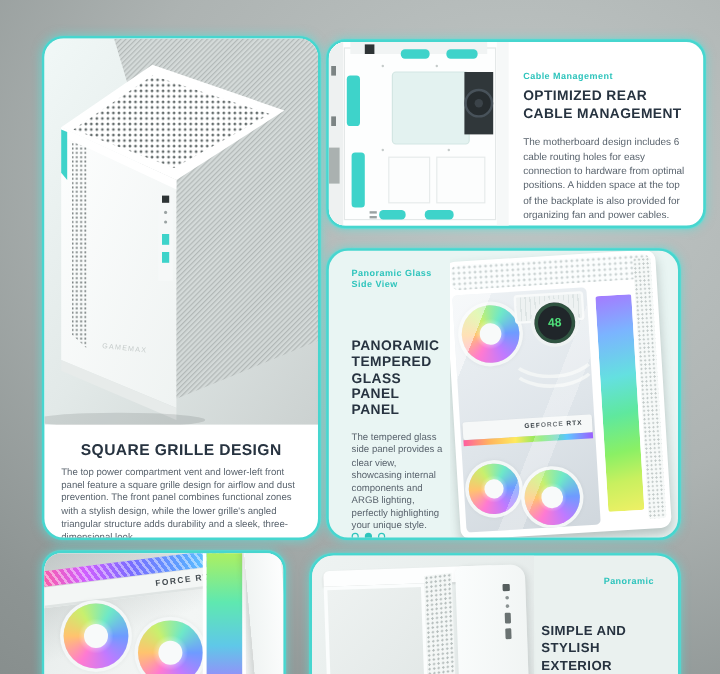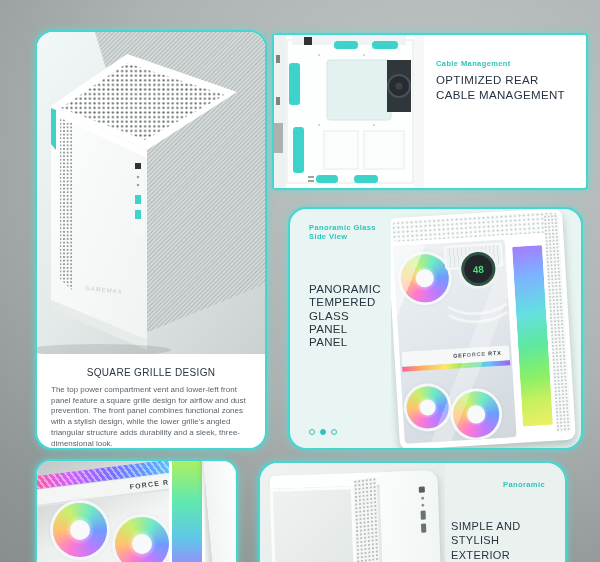--- a/index.html
+++ b/index.html
@@ -7,32 +7,32 @@
     position:relative;width:600px;height:562px;overflow:hidden;
     font-family:"Liberation Sans",sans-serif;
     background:radial-gradient(130% 115% at 72% 26%, #c1c7c6 0%, #adb3b2 42%, #8d9493 75%, #7f8685 100%);
   }
   .card{
     position:absolute;background:#fff;border:2px solid #47d6cf;
     box-shadow:0 0 7px 1px rgba(84,224,216,.55), 0 0 1px rgba(84,224,216,.9);
     overflow:hidden;box-sizing:border-box;
   }
   .card-grille{left:35px;top:30px;width:232px;height:420px;border-radius:18px;}
-  .card-cable{left:272px;top:33px;width:316px;height:157px;border-radius:4px;display:flex;}
-  .card-glass{left:288px;top:207px;width:295px;height:243px;border-radius:18px;background:#e9f5f3;display:flex;}
+  .card-cable{left:272px;top:33px;width:316px;height:157px;border-radius:16px;display:flex;}
+  .card-glass{left:272px;top:207px;width:295px;height:243px;border-radius:18px;background:#e9f5f3;display:flex;}
   .card-interior{left:35px;top:459px;width:203px;height:140px;border-radius:16px;}
   .card-appearance{left:258px;top:461px;width:309px;height:140px;border-radius:20px;background:#eaf1ef;display:flex;}
 
   .label{color:#2ec4bc;font-size:7.5px;font-weight:bold;letter-spacing:.4px;white-space:pre-line;}
-  .title{color:#273340;font-weight:normal;letter-spacing:.35px;white-space:pre-line;}
+  .title{color:#273340;font-weight:bold;letter-spacing:.35px;white-space:pre-line;}
   .body{color:#5a646e;}
 
   
   .text1{padding:9px 14px 0 14px;text-align:center;}
-  .text1 .title{font-size:10px;margin:4px 0 7px;}
+  .text1 .title{font-size:13px;margin:4px 0 7px;}
   .text1 .body{font-size:8px;line-height:1.34;text-align:left;}
 
   
   .scene2{width:150px;flex:none;position:relative;background:#fff;}
   .text2{flex:1;padding:24px 14px 0 12px;}
   .text2 .title{font-size:11.5px;line-height:1.3;margin:5px 0 9px;}
   .text2 .body{font-size:8.3px;line-height:1.47;}
 
   
   .text3{width:101px;flex:none;display:flex;flex-direction:column;padding:14px 0 0 19px;box-sizing:border-box;}
@@ -205,31 +205,33 @@
           <circle cx="90" cy="20" r="1" fill="#c5cbca"></circle>
         <circle cx="45" cy="90" r="1" fill="#c5cbca"></circle>
           <circle cx="100" cy="90" r="1" fill="#c5cbca"></circle>
         <rect x="140" y="0" width="10" height="153" fill="#f6f8f8"></rect>
       </svg>
     </div>
     <div class="text2">
       <div class="label">Cable Management</div>
       <div class="title">OPTIMIZED REAR
 CABLE MANAGEMENT</div>
+      <div class="body">The motherboard design includes 6 cable routing holes for easy connection to hardware from optimal positions. A hidden space at the top of the backplate is also provided for organizing fan and power cables.</div>
     </div>
   </div>
 
   <div class="card card-glass">
     <div class="text3">
       <div class="label">Panoramic Glass
 Side View</div>
       <div class="title">PANORAMIC
 TEMPERED
 GLASS PANEL
 PANEL</div>
+      <div class="body">The tempered glass side panel provides a clear view, showcasing internal components and ARGB lighting, perfectly highlighting your unique style.</div>
       <div class="dots">
         <span class="dot"></span>
         <span class="dot active"></span>
         <span class="dot"></span>
       </div>
     </div>
     <div class="scene3">
       <div class="s3-case">
         <div class="s3-top"></div>
         <div class="s3-glass">

